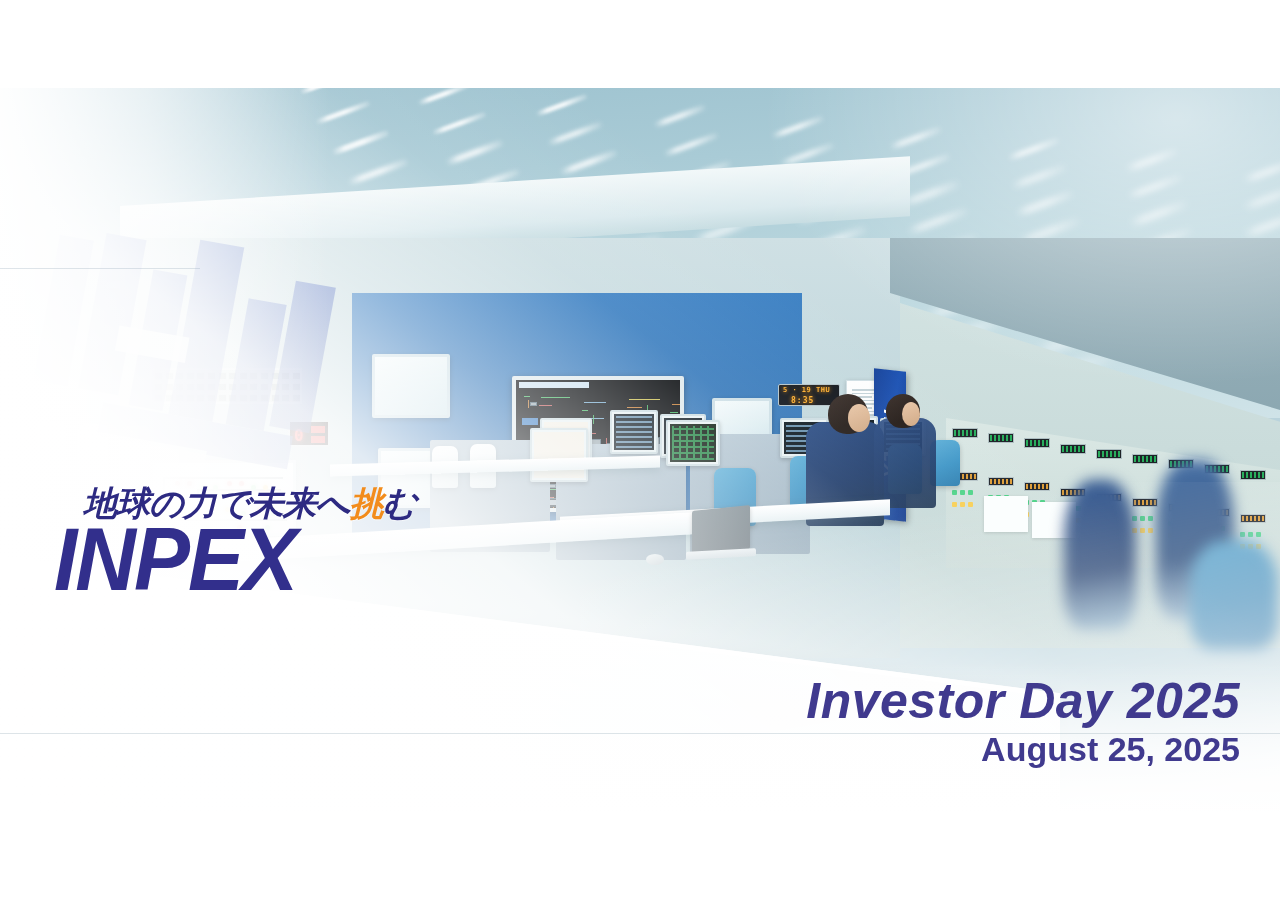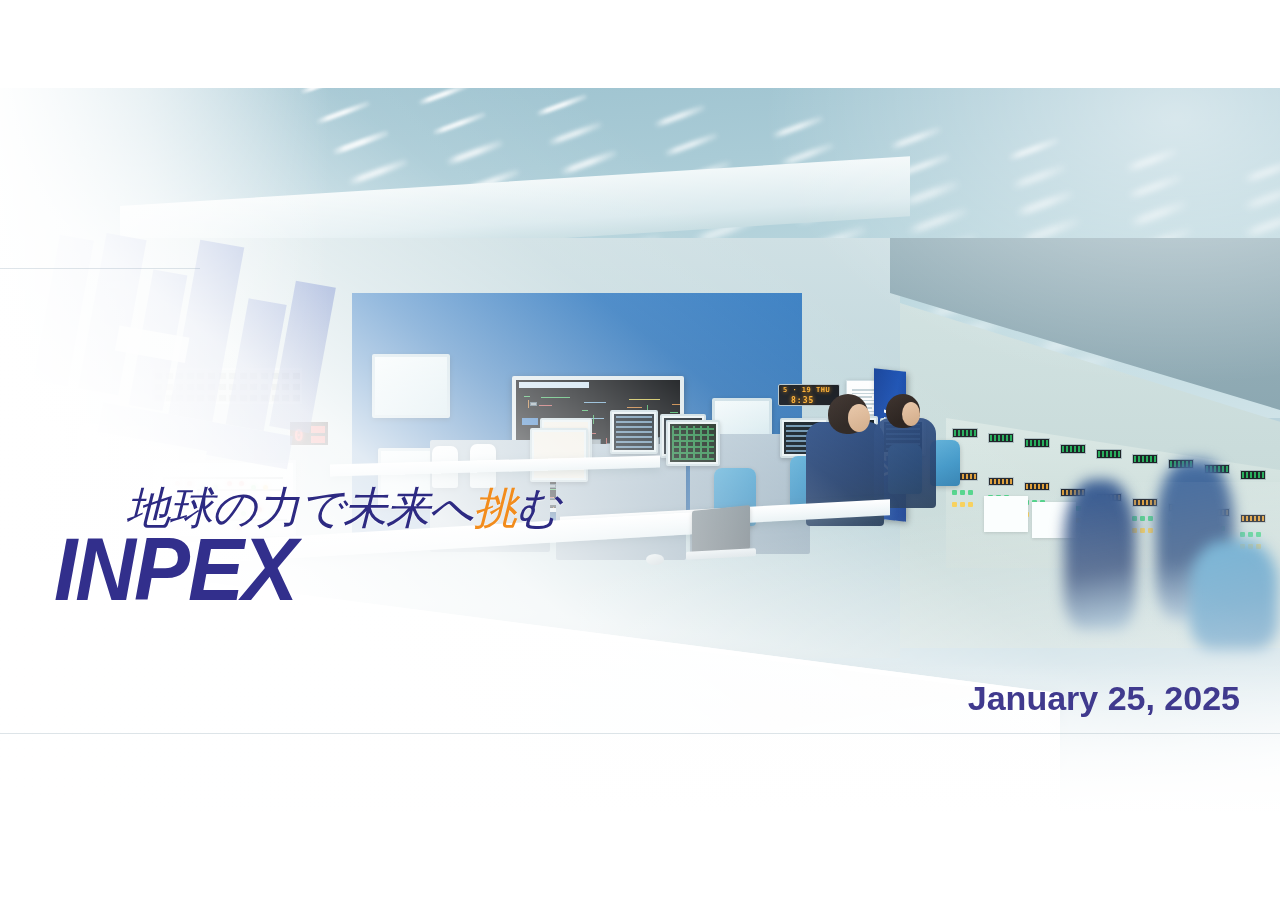--- a/index.html
+++ b/index.html
@@ -288,23 +288,23 @@
     opacity:.55;
     pointer-events:none;
   }
   .ghost-logo .blk {
     position:absolute; background:linear-gradient(180deg,#2f50b5 0%,#24409a 100%);
   }
 
   
   .logo-lockup { position:absolute; left:54px; top:486px; width:460px; }
   .jp-tagline {
-    font-size:44px; font-weight:400; font-style:italic;
+    font-size:34px; font-weight:700; font-style:italic;
     color:#2d2a82; letter-spacing:-1px;
-    margin-left:72px; line-height:1;
+    margin-left:29px; line-height:1;
     white-space:nowrap;
     text-shadow:0 1px 1px rgba(255,255,255,.6);
   }
   .jp-tagline .accent { color:#f28c1c; }
   .wordmark {
     font-size:84px; font-weight:800; font-style:italic;
     color:#322f8c; letter-spacing:-2px; line-height:.95;
     margin-top:-2px;
     transform:scaleY(1.06);
     transform-origin:left top;
@@ -1031,16 +1031,17 @@
   <div class="band-bottom"></div>
 
   <div class="logo-lockup">
     <div class="jp-tagline">
       <span>地球の力で未来へ</span><span class="accent">挑</span><span>む</span>
     </div>
     <div class="wordmark">INPEX</div>
   </div>
 
   <div class="title-block">
-    <div class="ev-date">January 25, 2025</div>
+    <div class="ev-title">Investor Day 2025</div>
+    <div class="ev-date">August 25, 2025</div>
   </div>
 
 </div>
 
 </body></html>

